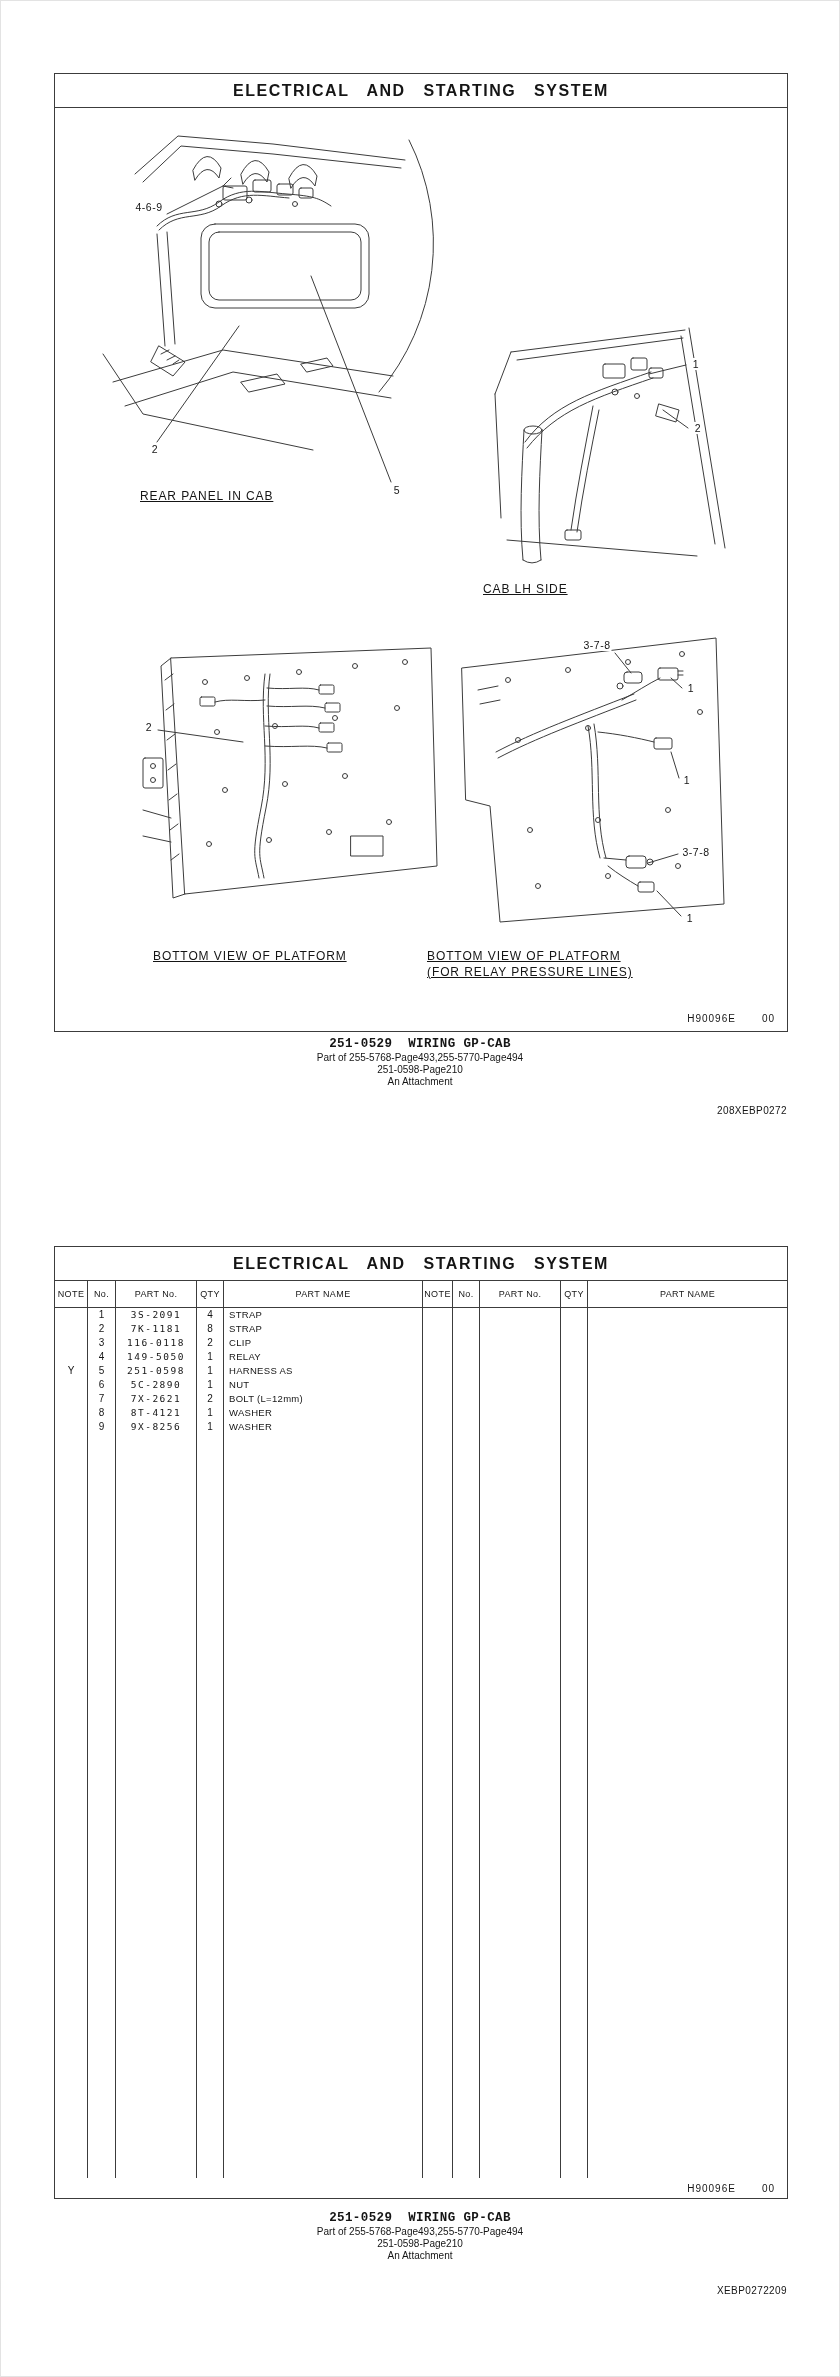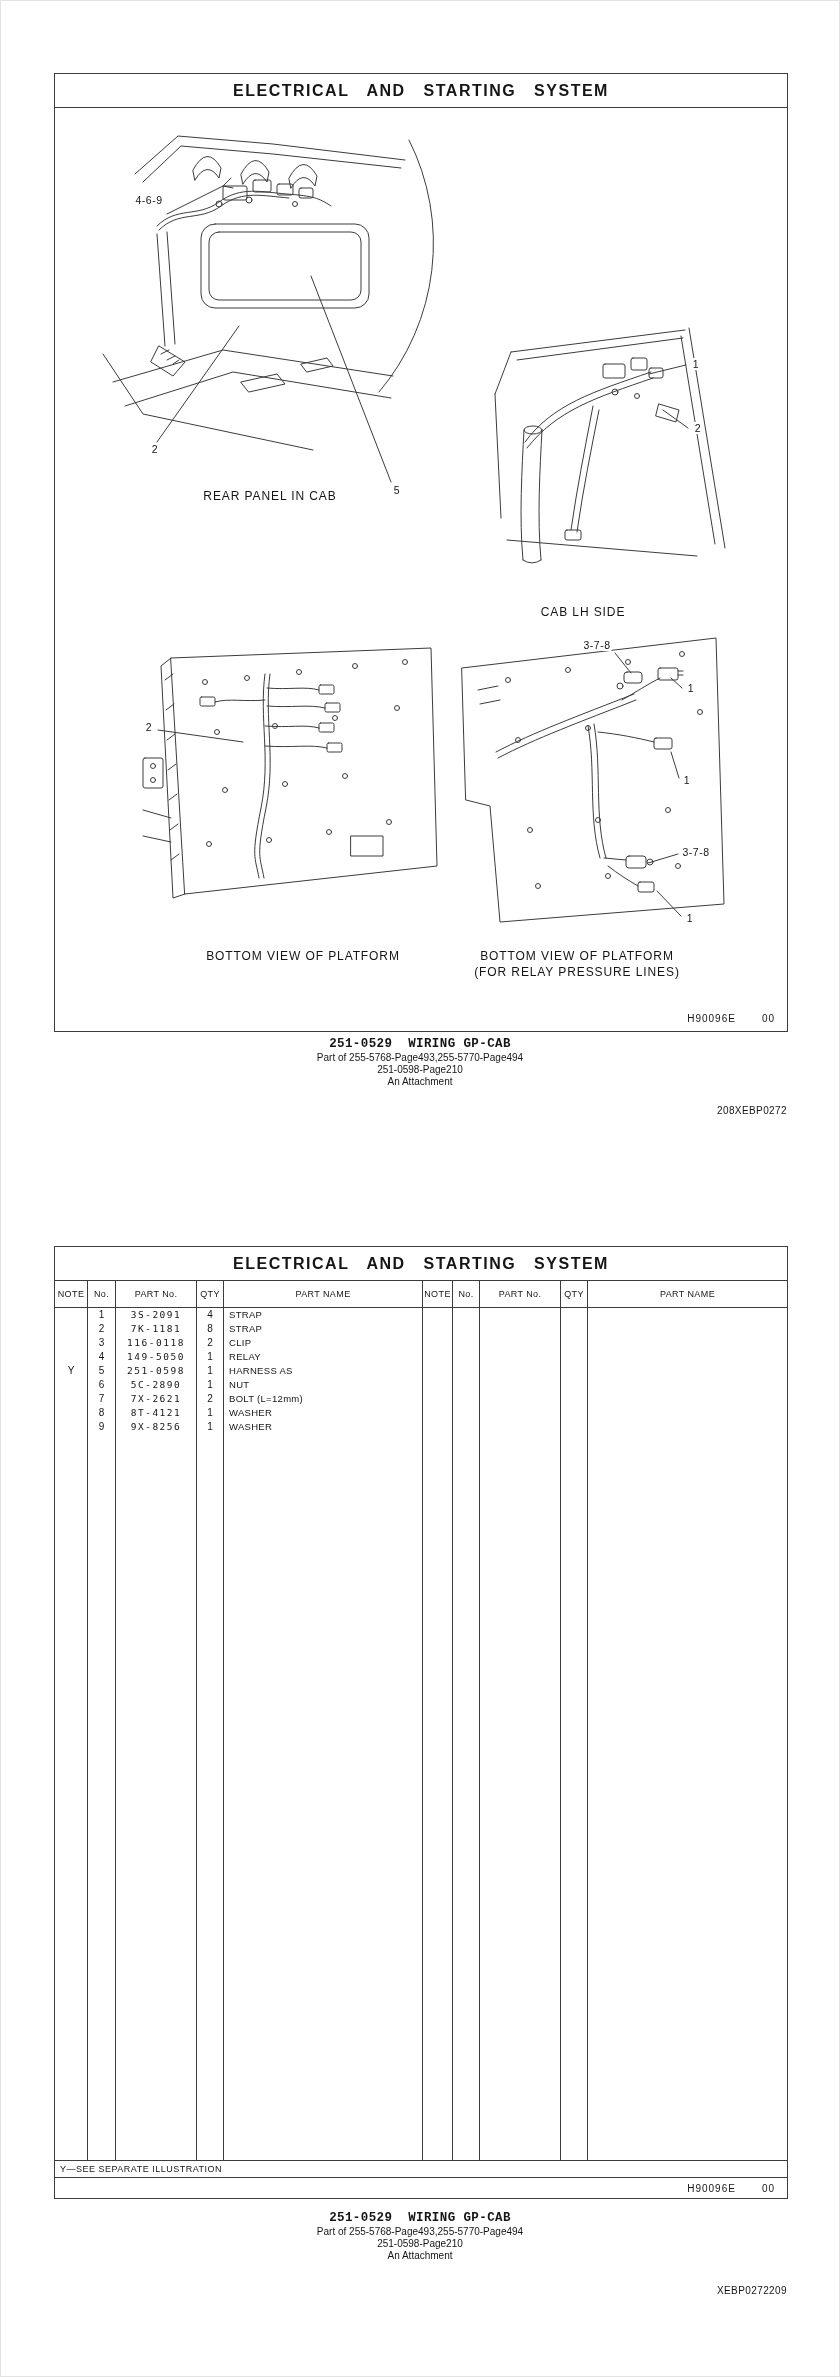--- a/index.html
+++ b/index.html
@@ -15,21 +15,21 @@
   .frame-title{height:33px;border-bottom:1.5px solid #3c3c3c;display:flex;
     align-items:center;justify-content:center;font-size:16px;font-weight:bold;
     letter-spacing:1.5px;word-spacing:12px;}
 
   
   .art{position:absolute;left:0;top:34px;right:0;bottom:0;}
   svg.illus{position:absolute;overflow:visible;}
   .st{stroke:#3c3c3c;fill:none;stroke-width:1;stroke-linecap:round;stroke-linejoin:round;}
   .callout{position:absolute;transform:translate(-50%,-50%);font-size:10.5px;
     letter-spacing:.5px;white-space:nowrap;background:#fff;padding:0 1px;}
-  .illus-caption{position:absolute;font-size:12px;letter-spacing:.9px;text-align:center;white-space:nowrap;}
+  .illus-caption{position:absolute;font-size:12px;letter-spacing:.9px;white-space:nowrap;text-decoration:underline;}
   .drawcode{position:absolute;right:12px;bottom:7px;font-size:10px;letter-spacing:1px;display:flex;gap:26px;}
 
   
   .ptable{position:absolute;left:0;top:34px;right:0;bottom:0;display:flex;flex-direction:column;}
   .prow{display:grid;grid-template-columns:33px 28px 81px 27px 199px 30px 27px 81px 27px 1fr;}
   .prow > div{border-right:1px solid #3c3c3c;overflow:hidden;}
   .prow > div:last-child{border-right:none;}
   .phead{height:26px;border-bottom:1.5px solid #3c3c3c;}
   .phead > div{display:flex;align-items:center;justify-content:center;
     font-size:9px;letter-spacing:.4px;}
@@ -209,34 +209,34 @@
           <circle cx="182" cy="66" r="3"></circle>
           <path d="M40,70 l20,-4 M42,84 l20,-4"></path>
           <path d="M177,33 L193,53"></path>
           <path d="M244,68 L233,58"></path>
           <path d="M241,158 L233,132"></path>
           <path d="M240,234 L210,243"></path>
           <path d="M243,296 L219,271"></path>
         </g>
       </svg>
 
-      <span class="callout" style="left:94px;top:92px">4-6-9</span>
+      <span class="callout" style="left:94px;top:99px">4-6-9</span>
       <span class="callout" style="left:100px;top:341px">2</span>
       <span class="callout" style="left:342px;top:382px">5</span>
       <span class="callout" style="left:641px;top:256px">1</span>
       <span class="callout" style="left:643px;top:320px">2</span>
       <span class="callout" style="left:94px;top:619px">2</span>
       <span class="callout" style="left:542px;top:537px">3-7-8</span>
       <span class="callout" style="left:636px;top:580px">1</span>
       <span class="callout" style="left:632px;top:672px">1</span>
       <span class="callout" style="left:641px;top:744px">3-7-8</span>
       <span class="callout" style="left:635px;top:810px">1</span>
 
       <div class="illus-caption" style="left:85px;width:260px;top:381px">REAR PANEL IN CAB</div>
-      <div class="illus-caption" style="left:428px;width:200px;top:497px">CAB LH SIDE</div>
+      <div class="illus-caption" style="left:428px;width:200px;top:474px">CAB LH SIDE</div>
       <div class="illus-caption" style="left:98px;width:300px;top:841px">BOTTOM VIEW OF PLATFORM</div>
       <div class="illus-caption" style="left:372px;width:300px;top:841px">BOTTOM VIEW OF PLATFORM</div>
       <div class="illus-caption" style="left:372px;width:300px;top:857px">(FOR RELAY PRESSURE LINES)</div>
 
       <div class="drawcode">
         <span>H90096E</span>
         <span>00</span>
       </div>
     </div>
   </section>
@@ -386,21 +386,20 @@
         <div></div>
           <div></div>
         <div></div>
           <div></div>
         <div></div>
           <div></div>
         <div></div>
           <div></div>
       </div>
 
-      <div class="pnote">Y—SEE SEPARATE ILLUSTRATION</div>
 
       <div class="pcode">
         <span>H90096E</span>
         <span>00</span>
       </div>
     </div>
   </section>
 
   <div class="caption-block" id="cap2">
     <div class="cap-l1">251-0529  WIRING GP-CAB</div>

